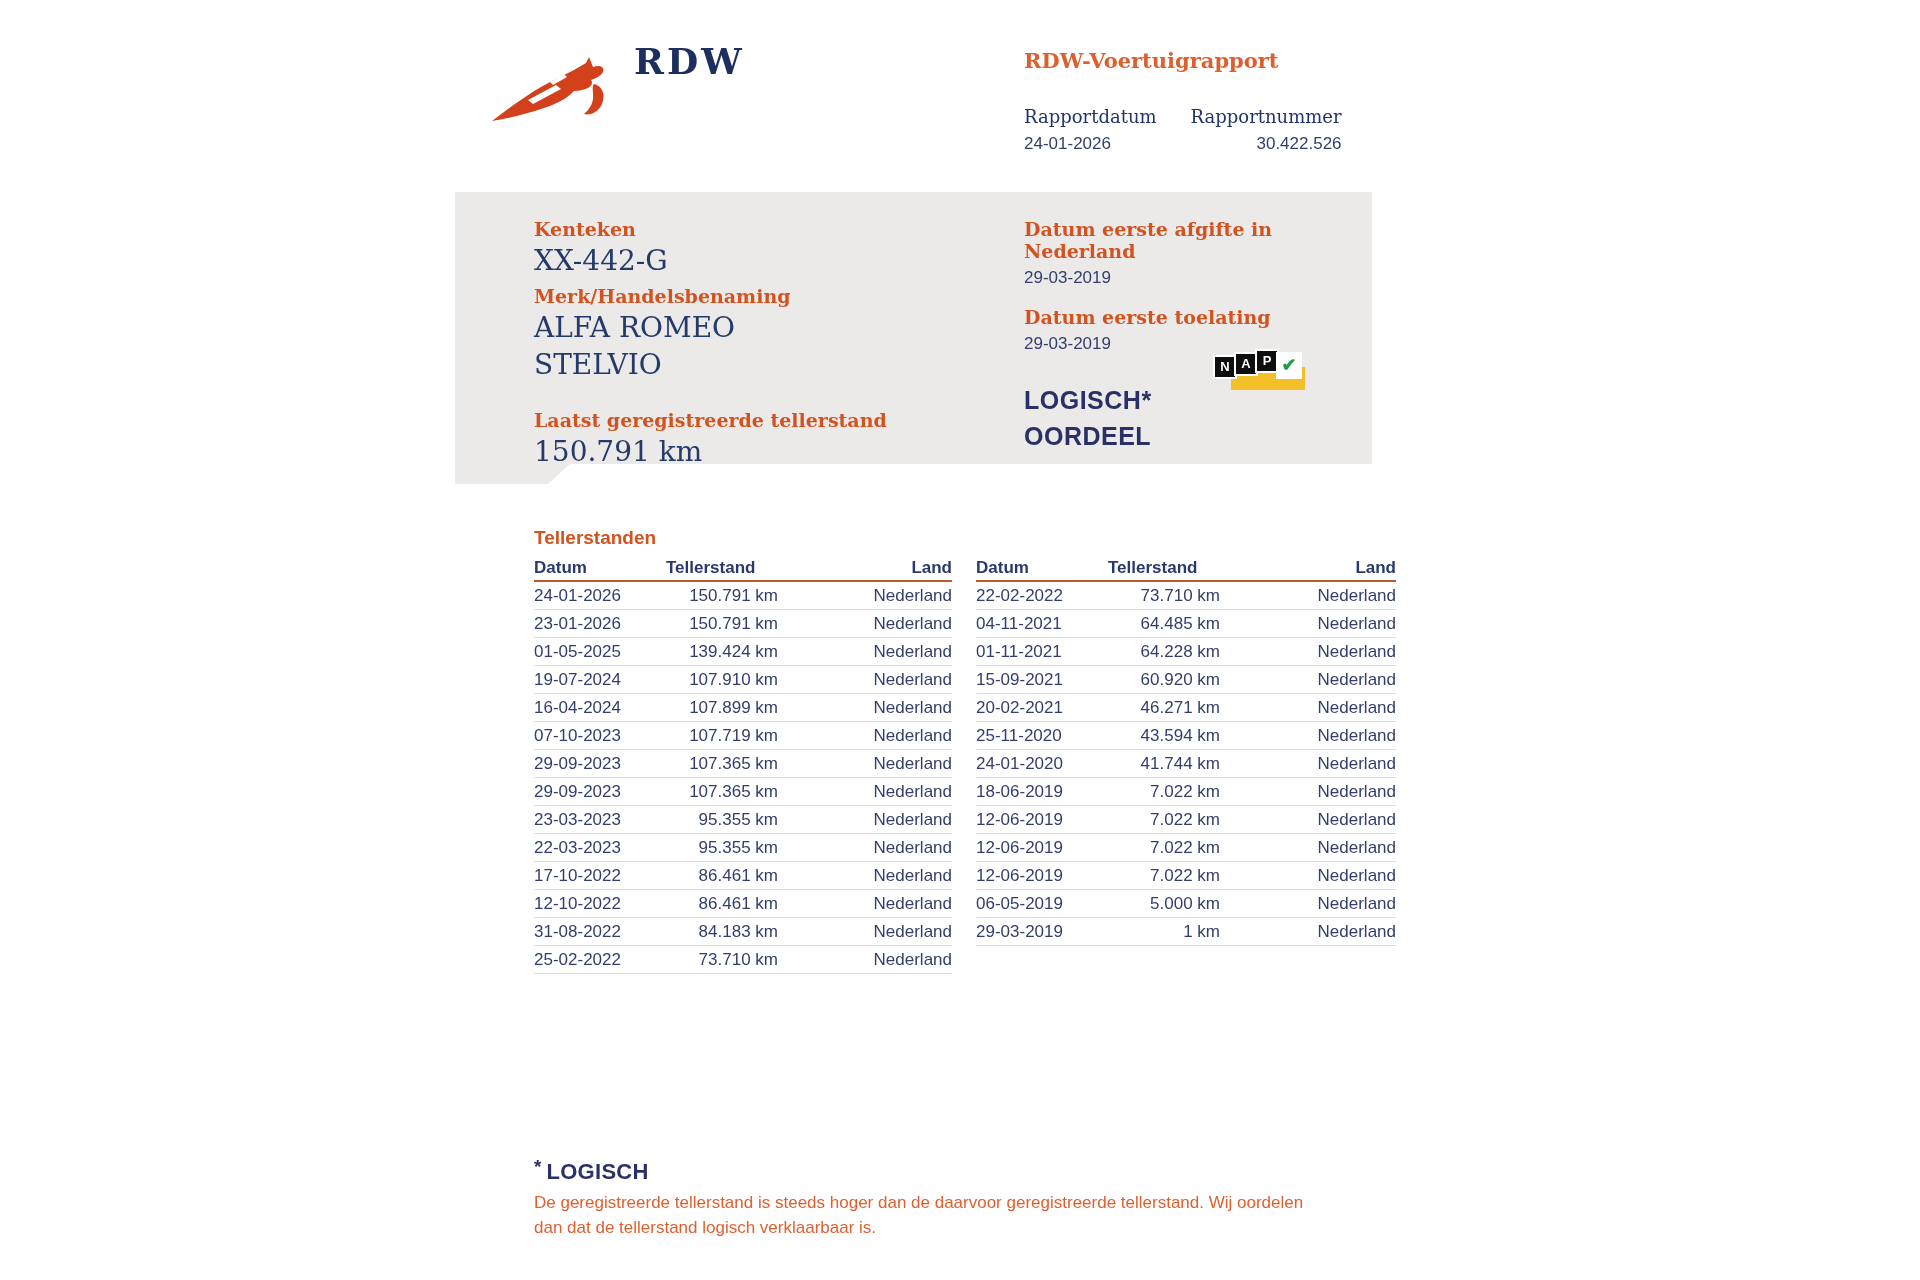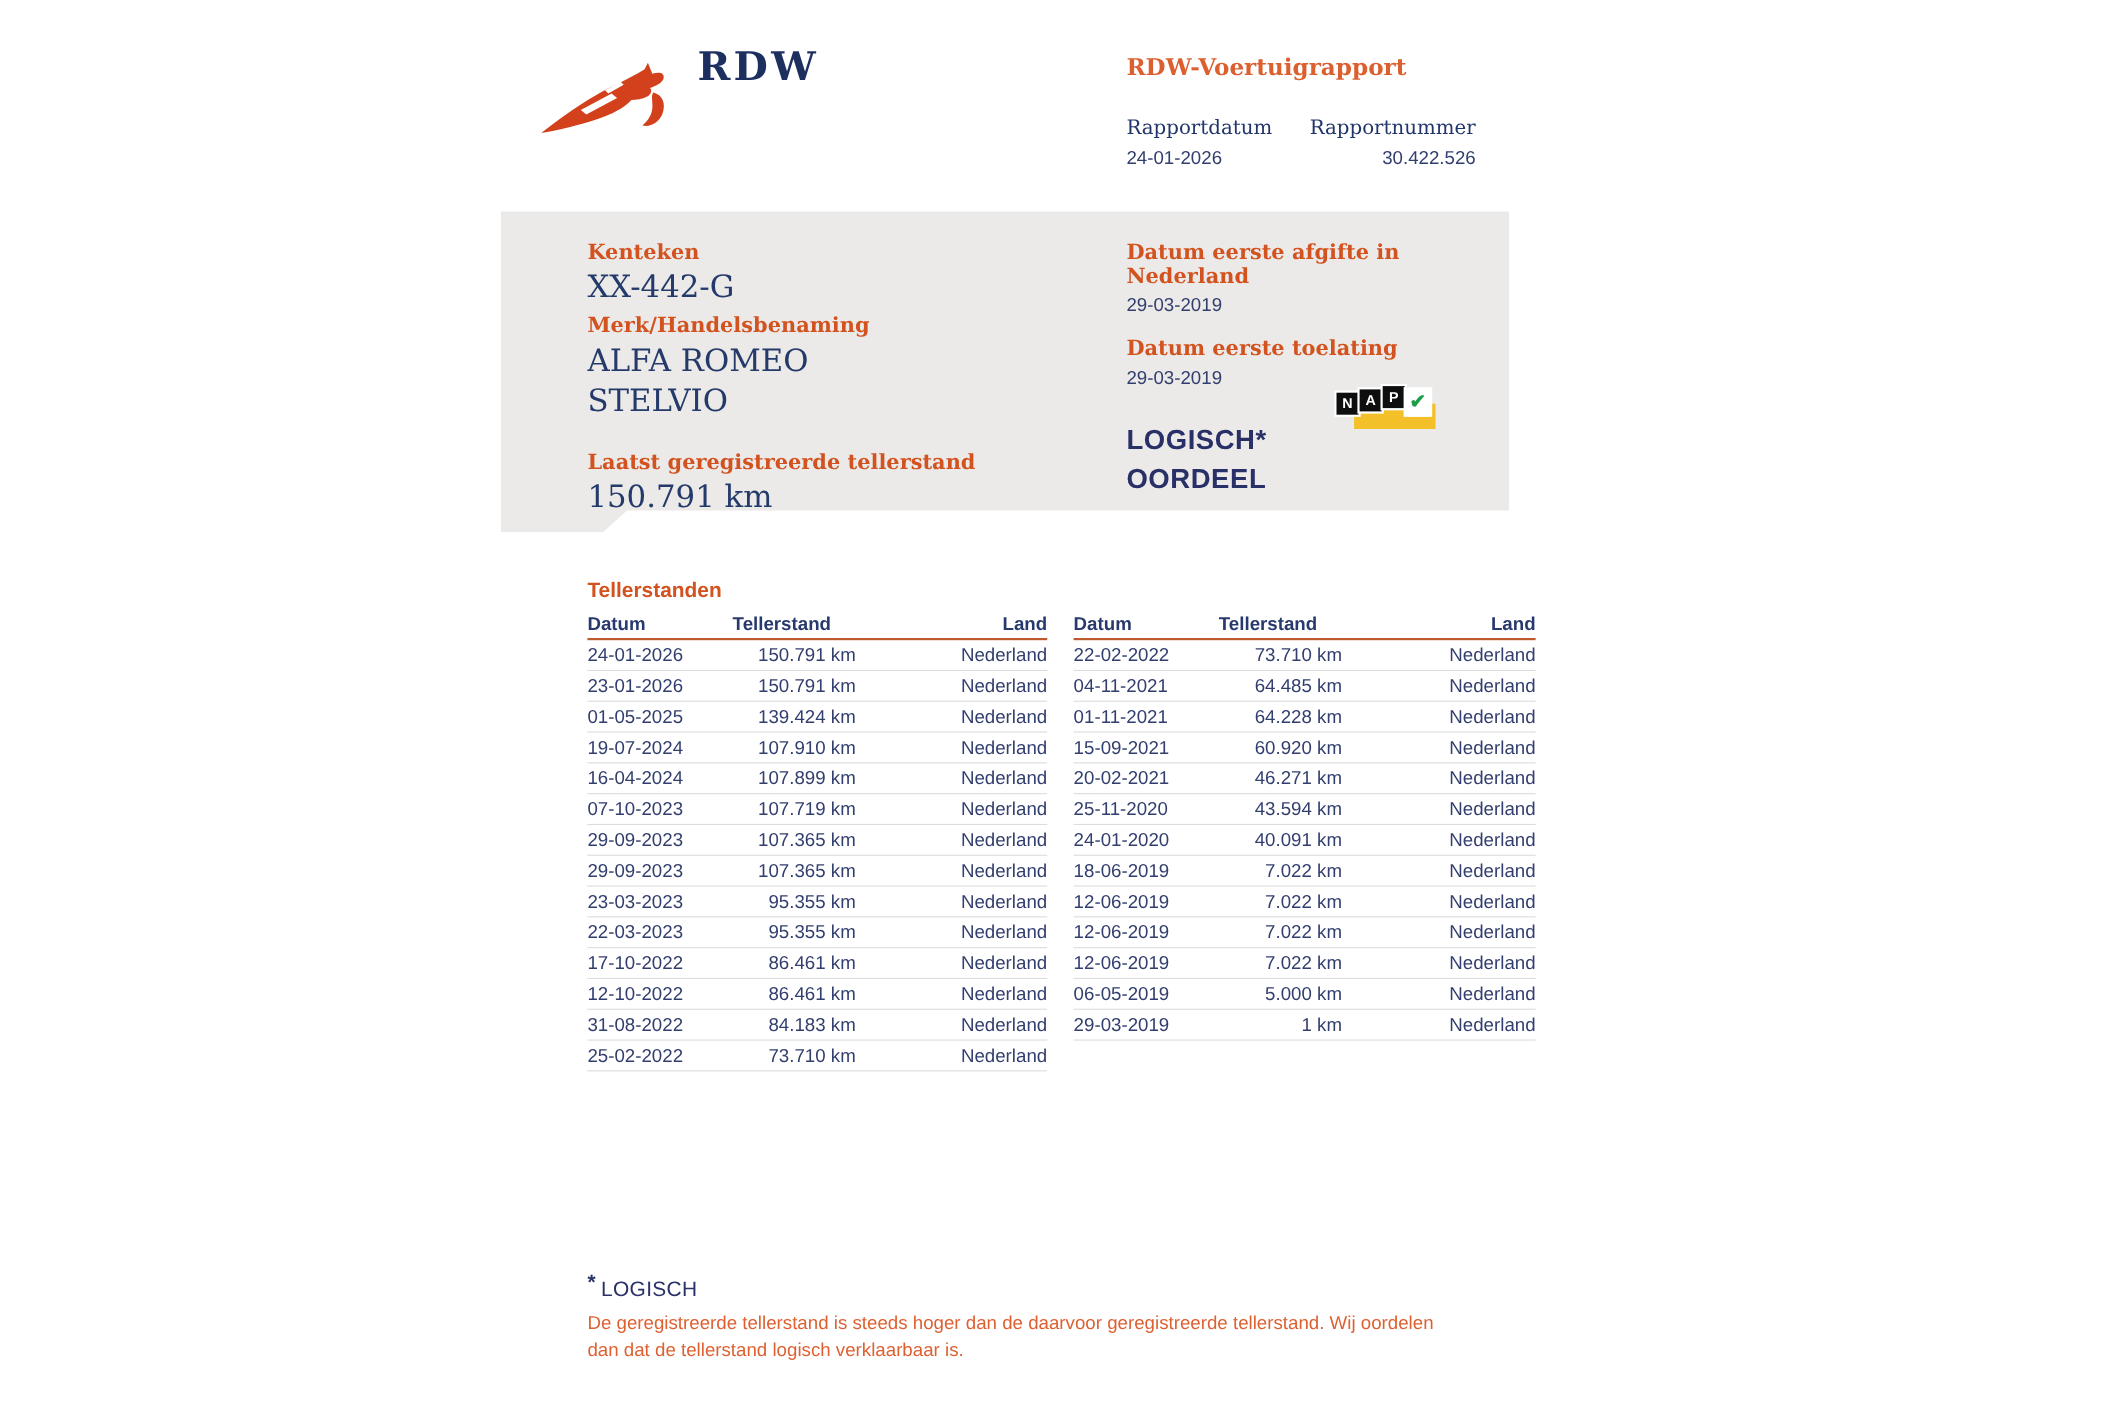--- a/index.html
+++ b/index.html
@@ -62,21 +62,21 @@
   .thead .hcell{font-size:17px;font-weight:bold;color:#283A6D;}
   .thead .hcell.c1{text-align:left;}
   .thead .hcell.c2{text-align:right;}
   .trow{height:28px;border-bottom:1px solid var(--row-line);}
   .tcell{font-size:17px;color:var(--navy-text);}
   .tcell.c1,.tcell.c2{text-align:right;}
 
   
   .footnote-title{position:absolute;left:534px;top:1156px;color:#2A3168;}
   .footnote-star{font-size:19px;font-weight:bold;vertical-align:6px;}
-  .footnote-word{font-size:19px;font-weight:normal;margin-left:5px;letter-spacing:0.3px;}
+  .footnote-word{font-size:22px;font-weight:bold;margin-left:5px;letter-spacing:0.3px;}
   .footnote-text{position:absolute;left:534px;top:1190px;width:800px;font-size:17px;line-height:25px;
     color:var(--orange-footer);}
 </style>
 </head>
 <body>
 
 <div class="page">
 
   <svg class="logo" viewBox="0 0 135 72" aria-hidden="true">
     <path fill="#D2401C" d="M2,67 C24,50 48,33 72,22 C80,18 88,14 96,9 L99,3 L103,13 C109,11 115,12 113,18 C111,22 106,24 101,26 C103,28 102,32 98,34 C94,36 88,37 84,37 C78,44 66,50 54,54 C36,60 16,65 2,67 Z"></path>
@@ -245,21 +245,21 @@
             <span class="tcell c1">46.271 km</span>
             <span class="tcell c2">Nederland</span>
           </div>
           <div class="trow">
             <span class="tcell c0">25-11-2020</span>
             <span class="tcell c1">43.594 km</span>
             <span class="tcell c2">Nederland</span>
           </div>
           <div class="trow">
             <span class="tcell c0">24-01-2020</span>
-            <span class="tcell c1">40.091 km</span>
+            <span class="tcell c1">41.744 km</span>
             <span class="tcell c2">Nederland</span>
           </div>
           <div class="trow">
             <span class="tcell c0">18-06-2019</span>
             <span class="tcell c1">7.022 km</span>
             <span class="tcell c2">Nederland</span>
           </div>
           <div class="trow">
             <span class="tcell c0">12-06-2019</span>
             <span class="tcell c1">7.022 km</span>

